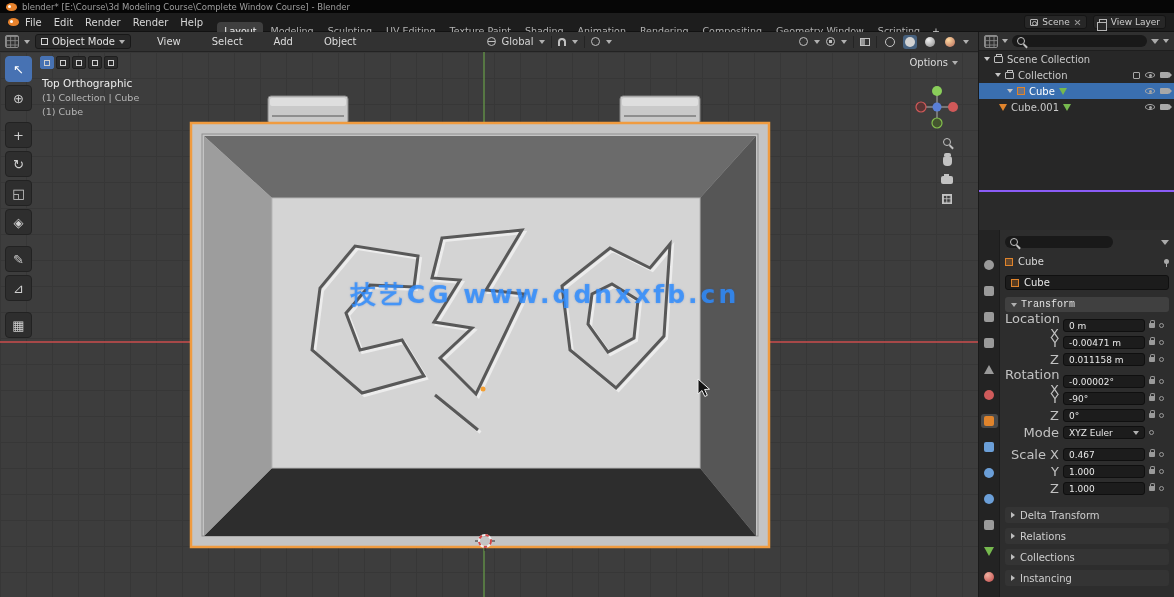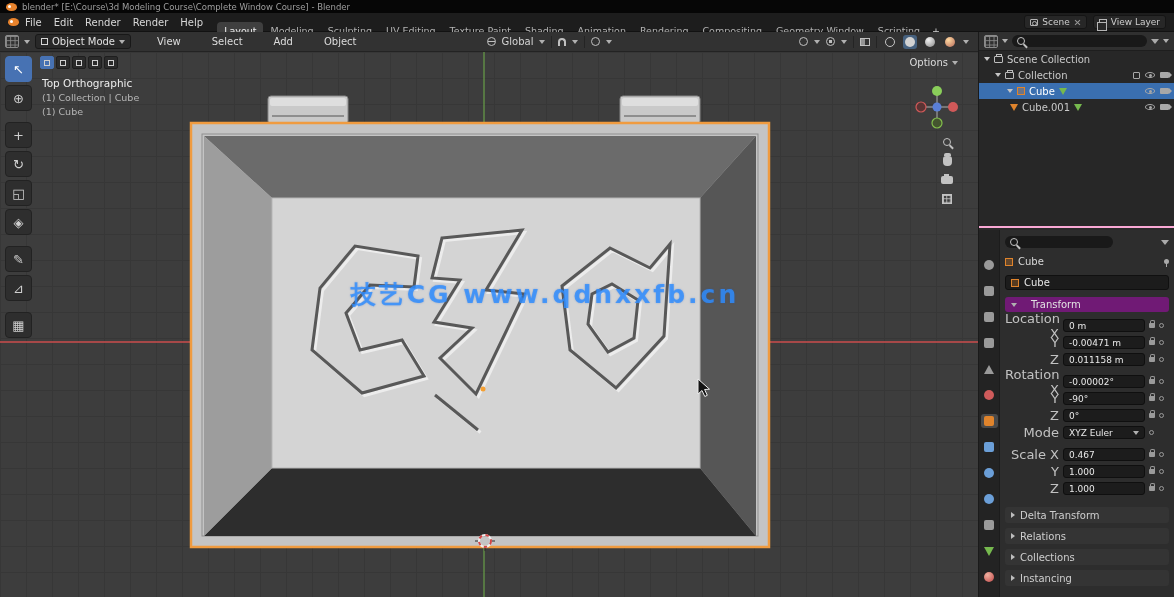--- a/index.html
+++ b/index.html
@@ -102,21 +102,21 @@
 
   .watermark{position:absolute;left:295px;top:226px;width:500px;text-align:center;
              font-size:25px;font-weight:bold;letter-spacing:3px;color:rgba(47,143,255,.8);
              text-shadow:0 0 2px rgba(30,90,200,.4);pointer-events:none;}
 
   .mouse-cursor{position:absolute;left:697px;top:326px;}
 
   
   .rightpanel{position:absolute;left:978px;top:32px;width:196px;height:565px;background:#2a2a2a;border-left:1px solid #1a1a1a;}
 
-  .outliner{position:absolute;left:0;top:0;right:0;height:196px;background:#272727;border-bottom:2px solid #f9a8d4;}
+  .outliner{position:absolute;left:0;top:0;right:0;height:160px;background:#272727;border-bottom:2px solid #8b5cf6;}
   .ol-header{height:19px;background:#303030;border-bottom:1px solid #1e1e1e;display:flex;align-items:center;gap:4px;padding:0 5px;}
   .search-pill{flex:1;height:12px;background:#191919;border-radius:6px;display:flex;align-items:center;gap:4px;padding:0 5px;}
   .i-funnel{width:0;height:0;border-left:4px solid transparent;border-right:4px solid transparent;border-top:5px solid #aaa;position:relative;display:inline-block;}
   .ol-row{height:16px;display:flex;align-items:center;gap:4px;padding:0 5px;color:#c9c9c9;}
   .ol-row.selected{background:#3a6fb0;color:#fff;}
   .ol-right{margin-left:auto;display:flex;align-items:center;gap:5px;}
   .exp{display:inline-block;width:0;height:0;border-left:3px solid transparent;border-right:3px solid transparent;border-top:4px solid #c5c5c5;}
   .i-coll{width:9px;height:7px;border:1px solid #bdbdbd;border-radius:1px;position:relative;display:inline-block;}
   .i-coll::before{content:"";position:absolute;left:1px;top:-3px;width:4px;height:2px;border:1px solid #bdbdbd;border-bottom:none;}
   .i-cube{width:8px;height:8px;border:1px solid #e0842c;background:rgba(224,132,44,.3);display:inline-block;}
@@ -143,22 +143,22 @@
   .ts.cone{width:0;height:0;border-radius:0;background:transparent;border-left:5px solid transparent;border-right:5px solid transparent;border-bottom:9px solid #9a9a9a;}
 
   .pcontent{flex:1;position:relative;padding:5px 5px;overflow:hidden;}
   .prow-search{display:flex;align-items:center;gap:5px;height:14px;margin-bottom:6px;}
   .p-search{width:108px;height:12px;background:#191919;border-radius:6px;display:flex;align-items:center;gap:4px;padding:0 5px;}
   .prow-crumb{display:flex;align-items:center;gap:5px;height:13px;margin-bottom:7px;color:#d8d8d8;}
   .i-pin{width:5px;height:5px;background:#aaa;border-radius:50%;position:relative;display:inline-block;}
   .i-pin::after{content:"";position:absolute;left:2px;top:4px;width:1px;height:4px;background:#aaa;}
   .name-field{height:15px;background:#1c1c1c;border:1px solid #101010;border-radius:3px;display:flex;
               align-items:center;gap:5px;padding:0 5px;margin-bottom:7px;color:#e6e6e6;}
-  .panel-header{height:15px;background:#701a75;border-radius:3px;display:flex;align-items:center;gap:14px;
-                padding:0 6px;color:#e2e2e2;margin-bottom:5px;}
+  .panel-header{height:15px;background:#404040;border-radius:3px;display:flex;align-items:center;gap:4px;
+                padding:0 6px;color:#e2e2e2;margin-bottom:5px;font-family:Liberation Mono, monospace;}
   .prow{display:flex;align-items:center;gap:4px;height:17px;}
   .plabel{width:54px;text-align:right;color:#c2c2c2;font-size:13px;flex:none;}
   .pfield{width:82px;height:13px;background:#1c1c1c;border:1px solid #0f0f0f;border-radius:3px;color:#e8e8e8;
           font-size:9px;display:flex;align-items:center;padding:0 5px;flex:none;}
   .pfield .caret{margin-left:auto;}
   .picons{display:flex;align-items:center;gap:4px;}
   .i-lock{width:6px;height:5px;background:#9a9a9a;border-radius:1px;position:relative;display:inline-block;}
   .i-lock::before{content:"";position:absolute;left:1px;top:-3px;width:3px;height:3px;border:1px solid #9a9a9a;border-bottom:none;border-radius:2px 2px 0 0;}
   .i-dot{width:5px;height:5px;border:1px solid #9a9a9a;border-radius:50%;display:inline-block;}
   .fgap{height:5px;}
@@ -432,21 +432,21 @@
       <div class="ol-row selected" style="padding-left:28px;">
         <span class="exp"></span>
         <span class="i-cube"></span>
         <span>Cube</span>
         <span class="i-mtri"></span>
         <span class="ol-right">
           <span class="i-eye"></span>
           <span class="i-cam"></span>
         </span>
       </div>
-      <div class="ol-row" style="padding-left:31px;">
+      <div class="ol-row" style="padding-left:20px;">
         <span class="i-otri"></span>
         <span>Cube.001</span>
         <span class="i-mtri"></span>
         <span class="ol-right">
           <span class="i-eye"></span>
           <span class="i-cam"></span>
         </span>
       </div>
     </div>
 

